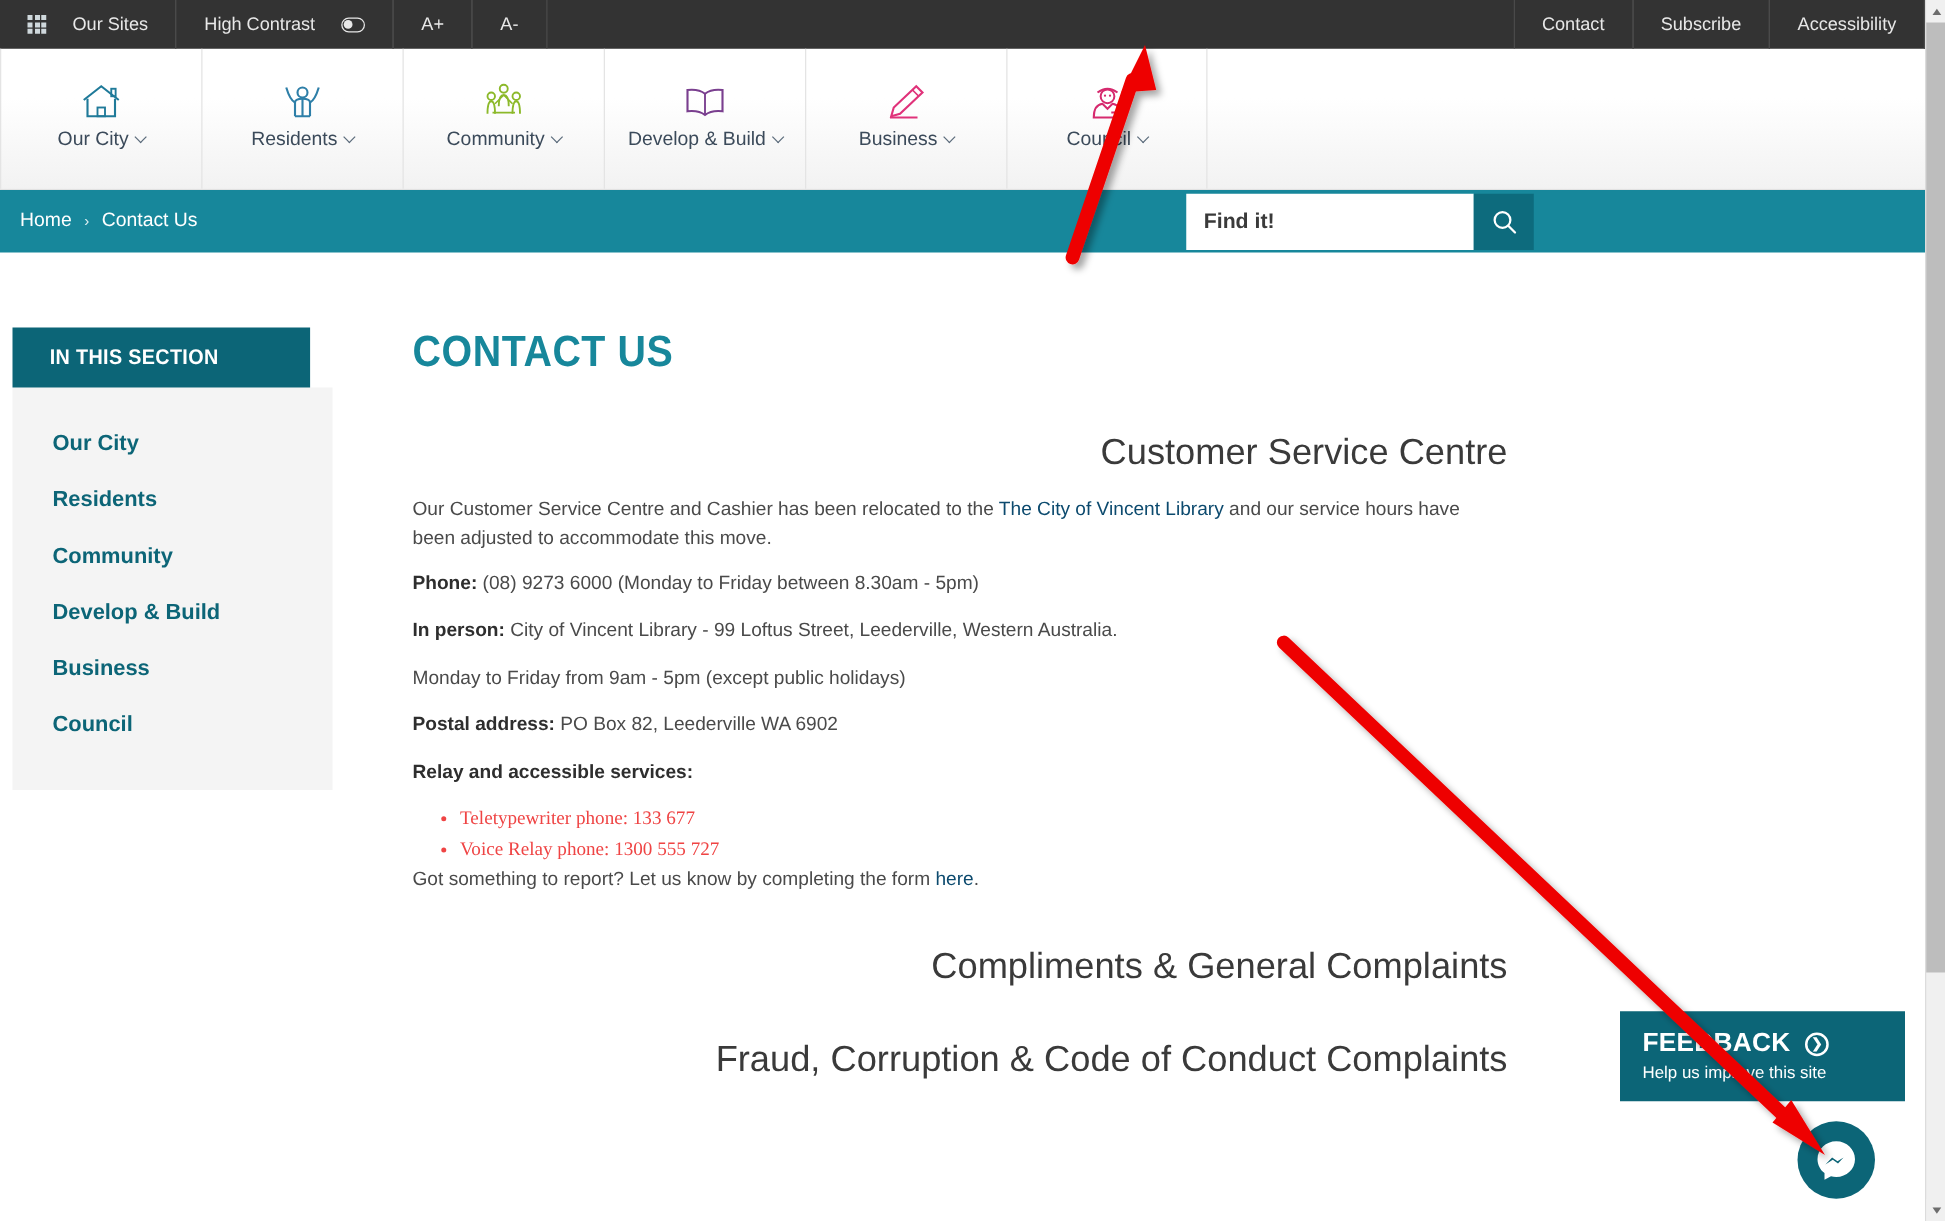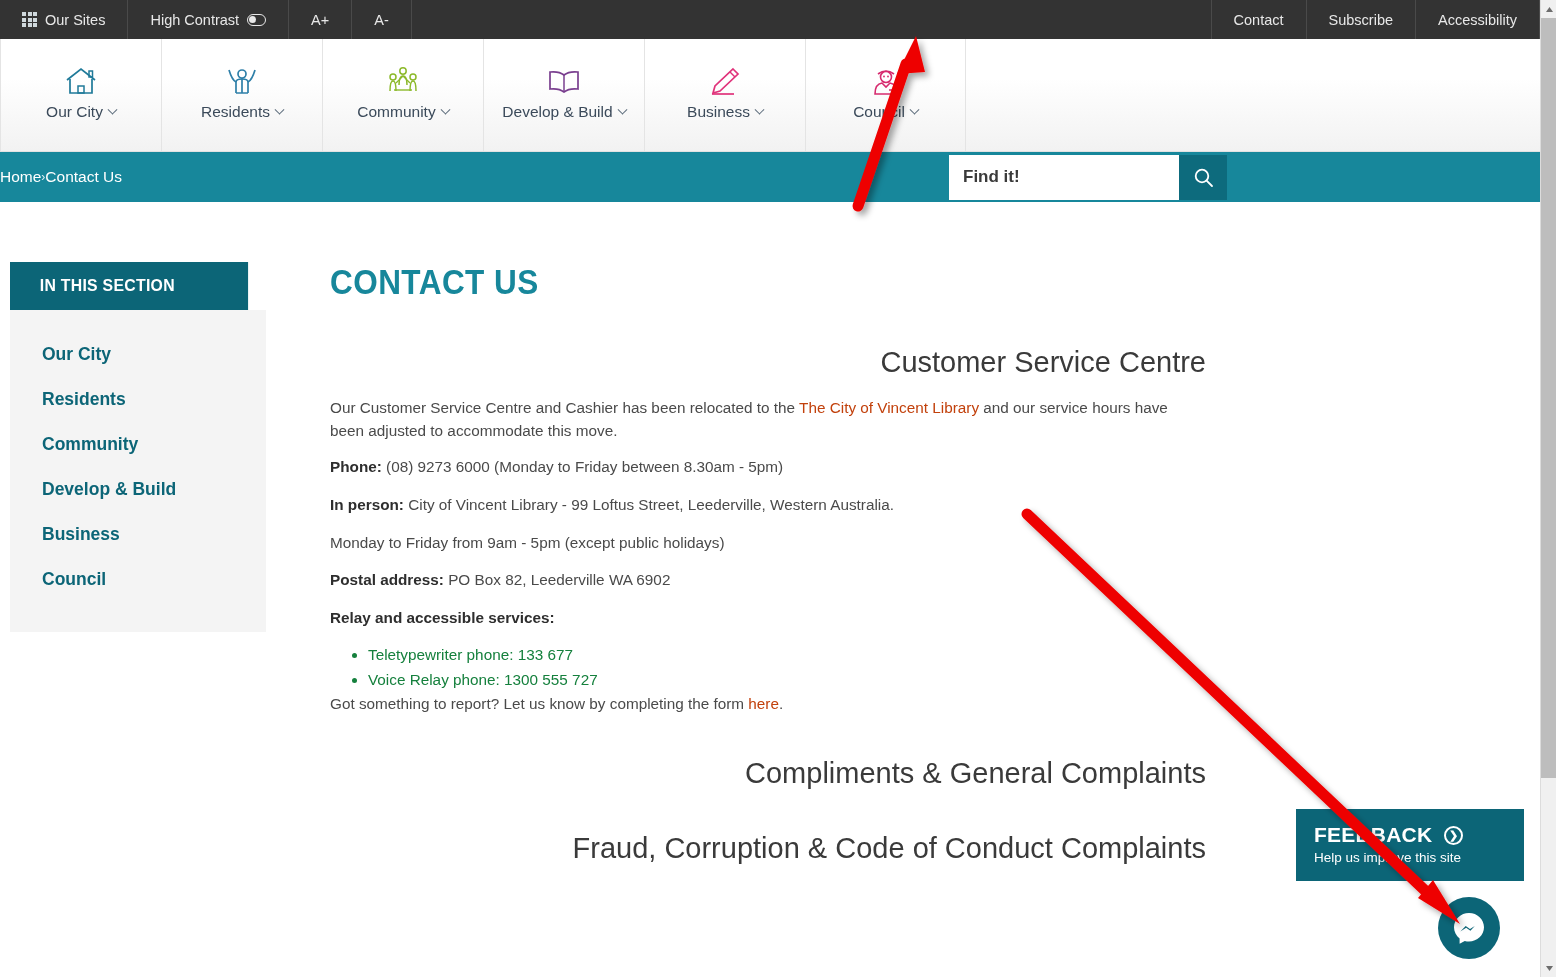--- a/index.html
+++ b/index.html
@@ -35,21 +35,21 @@
   .top-item {
     display: flex; align-items: center; justify-content: center;
     padding: 0 22px;
     color: #e8e8e8;
     font-size: 14.5px;
     border-right: 1px solid #4a4a4a;
     border-left: 1px solid #4a4a4a;
     margin-left: -1px;
     cursor: pointer;
     white-space: nowrap;
-    gap: 8px;
+    gap: 21px;
   }
   .top-item:first-child { border-left: 1px solid #4a4a4a; }
   .grid-icon {
     display: inline-grid;
     grid-template-columns: repeat(3, 4px);
     grid-template-rows: repeat(3, 4px);
     gap: 1.5px;
   }
   .grid-icon i { background: #cfd8dc; display: block; }
   .contrast-icon {
@@ -122,21 +122,22 @@
 
   
   .bcbar {
     height: 50px;
     background: #17879b;
     display: flex;
     align-items: stretch;
     position: relative;
   }
   .breadcrumb {
-    display: flex; align-items: center; 
+    display: flex; align-items: center; gap: 10px;
+    padding-left: 16px;
     color: #ffffff;
     font-size: 15.5px;
   }
   .breadcrumb a { color: #fff; text-decoration: none; cursor: pointer; }
   .bc-sep { font-size: 12px; color: #dff0f3; }
   .searchwrap {
     margin-left: auto;
     display: flex;
     align-items: center;
     height: 100%;
@@ -214,26 +215,27 @@
   }
   .h2.spaced { margin-top: 42px; }
   p.body {
     font-size: 15.3px;
     line-height: 1.48;
     color: #4a4a4a;
     margin-bottom: 14px;
   }
   p.body.tight { margin-bottom: 15px; }
   p.body b { color: #2e2e2e; }
-  a.link { color: #c2410c; text-decoration: none; cursor: pointer; }
+  a.link { color: #0c4a6e; text-decoration: none; cursor: pointer; }
   ul.bullets {
     margin: 4px 0 0 38px;
     font-size: 15.3px;
     line-height: 1.45;
-    color: #15803d;
+    color: #ef4444;
+    font-family: Liberation Serif, serif;
   }
   ul.bullets li { margin-bottom: 2px; }
 
   
   .feedback {
     position: absolute;
     right: 16px; bottom: 96px;
     width: 228px;
     background: #0c6577;
     color: #fff;

